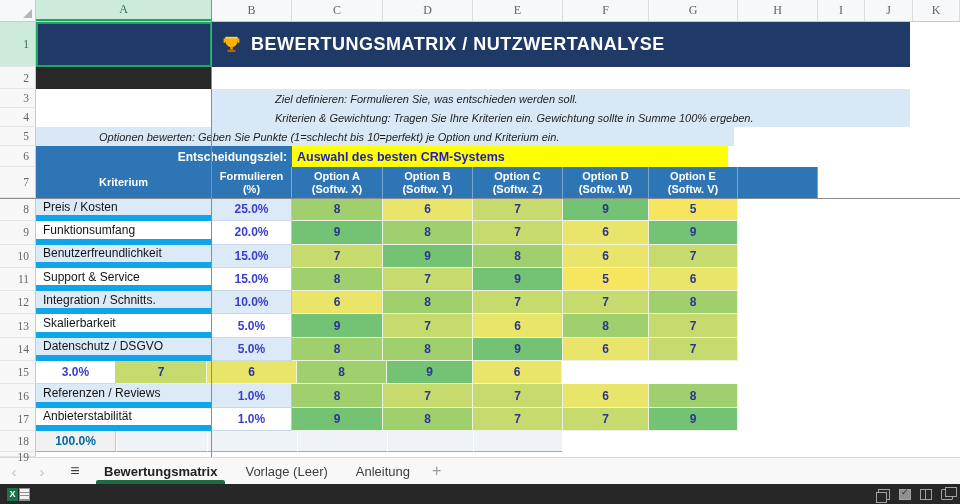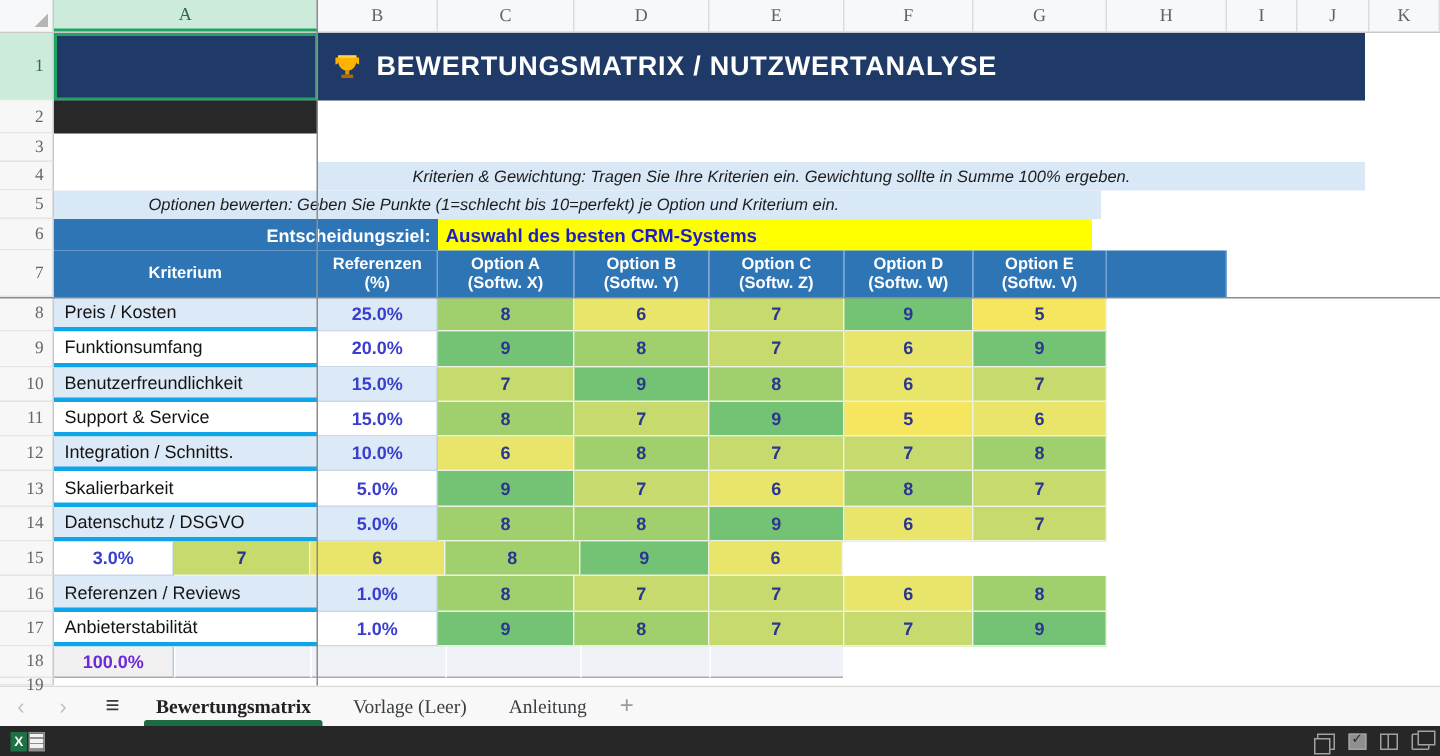--- a/index.html
+++ b/index.html
@@ -60,49 +60,49 @@
   .goalvalue { background:#FFFF00; display:flex; align-items:center; padding-left:5px;
         color:#1C1CC9; font-weight:bold; font-size:12.5px; white-space:nowrap; }
 
   
   .hd { background:#2E75B6; color:#fff; font-weight:bold; font-size:11px; line-height:13px;
         display:flex; flex-direction:column; align-items:center; justify-content:center;
         text-align:center; border-right:1px solid rgba(255,255,255,0.35); }
 
   
   .crit { background:#fff; display:flex; align-items:center; padding-left:7px;
-        font-size:12px; color:#141414; border-bottom:3px solid #0ea5e9; white-space:nowrap; }
+        font-size:12px; color:#141414; border-bottom:6px solid #0ea5e9; white-space:nowrap; }
   .wgt  { background:#fff; display:flex; align-items:center; justify-content:center;
         font-weight:bold; font-size:12px; color:#3A3ECF;
         border-bottom:1px solid #CAD8E8; border-right:1px solid #B9C9DC; }
   .datarow.alt .crit, .datarow.alt .wgt { background:#DCE9F6; }
   .score { display:flex; align-items:center; justify-content:center; font-weight:bold;
         font-size:12px; color:#2B3690; border-right:1px solid #EEF2E2;
         border-bottom:1px solid #EEF2E2; background:#E9E46A; }
 
   
   .sumlabel { background:#F0F0F0; display:flex; align-items:center; justify-content:flex-end;
         padding-right:8px; font-weight:bold; font-size:12px; color:#111;
         border-bottom:1px solid #ABABAB; }
   .sumvalue { background:#F0F0F0; display:flex; align-items:center; justify-content:center;
-        font-weight:bold; font-size:12px; color:#6d28d9;
+        font-weight:bold; font-size:12px; color:#0369a1;
         border-bottom:1px solid #ABABAB; border-right:1px solid #B9C9DC; }
   .sumblank { background:#EFF2F6; border-left:1px solid #FFFFFF; border-bottom:1px solid #ABABAB; }
 
   
   .freeze-col { position:absolute; left:211px; top:0; height:457px; width:1px; background:#8C8C8C; z-index:5; }
   .freeze-row { position:absolute; top:198px; left:0; width:960px; height:1px; background:#8C8C8C; z-index:5; }
 
   
   .tabbar { height:27px; background:#F8F8F8; border-top:1px solid #DADADA;
         display:flex; align-items:center; font-size:13px; color:#3c4043; }
   .nav-chevron { width:28px; text-align:center; color:#C2C2C2; font-size:15px; cursor:pointer; }
   .hamburger { width:30px; text-align:center; color:#3a3a3a; font-size:16px; margin-left:4px; cursor:pointer; }
   .tab { position:relative; height:100%; display:flex; align-items:center;
-        padding:0 14px; cursor:pointer; white-space:nowrap;font-family:Liberation Serif, serif; }
+        padding:0 14px; cursor:pointer; white-space:nowrap; }
   .tab.active { font-weight:bold; color:#202124; }
   .tab.active::after { content:""; position:absolute; left:6px; right:6px; bottom:0;
         height:4px; background:#1E6B41; border-radius:2px 2px 0 0; }
   .add-tab { margin-left:8px; color:#9a9a9a; font-size:16px; cursor:pointer; }
 
   
   .taskbar { height:20px; background:#272727; display:flex; align-items:center;
         justify-content:space-between; padding:0 7px; }
   .xl-icon { display:flex; align-items:center; height:15px; cursor:pointer; }
   .xl-x { width:11px; height:13px; background:#1E7145; color:#fff; font-weight:bold;
@@ -160,20 +160,21 @@
     </div>
 
     <div class="row r2">
       <div class="gut">2</div>
       <div class="cell wA darkcell"></div>
     </div>
 
     <div class="row r345">
       <div class="gut">3</div>
       <div class="cell wA stepcell">SCHRITT 1</div>
+      <div class="cell wBH instrcell">Ziel definieren: Formulieren Sie, was entschieden werden soll.</div>
     </div>
     <div class="row r345">
       <div class="gut">4</div>
       <div class="cell wA stepcell">SCHRITT 2</div>
       <div class="cell wBH instrcell">Kriterien &amp; Gewichtung: Tragen Sie Ihre Kriterien ein. Gewichtung sollte in Summe 100% ergeben.</div>
     </div>
     <div class="row r345">
       <div class="gut">5</div>
       <div class="cell wBH instrcell">Optionen bewerten: Geben Sie Punkte (1=schlecht bis 10=perfekt) je Option und Kriterium ein.</div>
     </div>
@@ -183,21 +184,21 @@
       <div class="cell wAB goallabel">Entscheidungsziel:</div>
       <div class="cell wCH goalvalue">Auswahl des besten CRM-Systems</div>
     </div>
 
     <div class="row r7">
       <div class="gut">7</div>
       <div class="cell wA hd">
           <span>Kriterium</span>
         </div>
       <div class="cell wB hd">
-        <span>Referenzen</span>
+        <span>Formulieren</span>
         <span>(%)</span>
       </div>
       <div class="cell wC hd">
         <span>Option A</span>
         <span>(Softw. X)</span>
       </div>
       <div class="cell wD hd">
         <span>Option B</span>
         <span>(Softw. Y)</span>
       </div>

